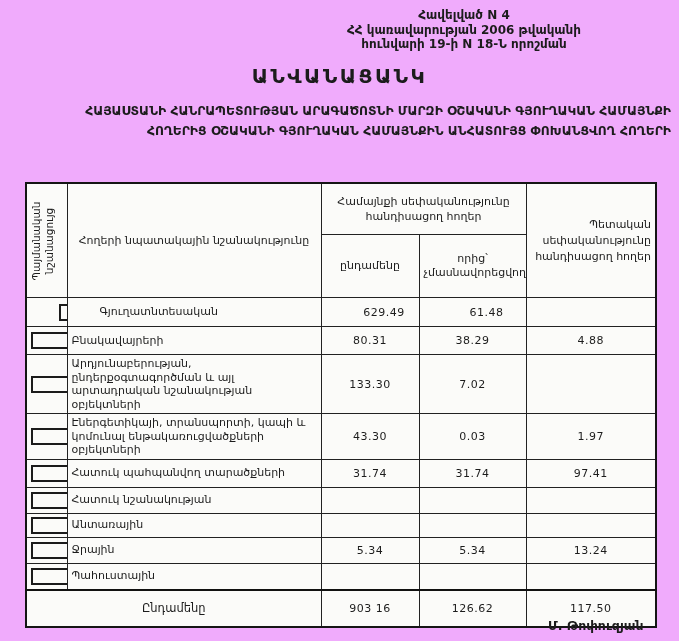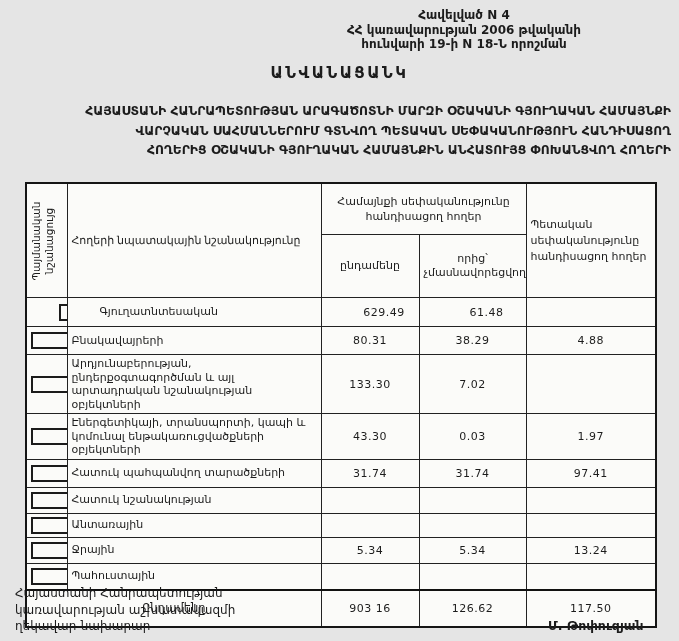--- a/index.html
+++ b/index.html
@@ -3,29 +3,29 @@
 <meta charset="utf-8">
 <style>
   html,body{margin:0;padding:0;}
   body{
     width:679px;height:641px;
     background:#fbfbfa;
     font-family:"DejaVu Sans", sans-serif;
     color:#1c1c1c;
     -webkit-font-smoothing:antialiased;
   }
-  .page{position:relative;width:679px;height:641px;background:#e5e5e5;overflow:hidden;}
+  .page{position:relative;width:679px;height:641px;background:#f0abfc;overflow:hidden;}
 
   .appendix{
     position:absolute;top:8px;right:28px;width:374px;
     text-align:center;font-weight:bold;font-size:12px;line-height:14.5px;
   }
   .doc-title{
     position:absolute;top:64px;left:0;width:100%;
-    text-align:center;font-weight:bold;font-size:15px;letter-spacing:2.5px;
+    text-align:center;font-weight:bold;font-size:20px;letter-spacing:2.5px;
   }
   .subtitle{
     position:absolute;top:102px;left:8px;width:663px;
     text-align:right;font-weight:bold;font-size:12.3px;line-height:19.5px;
   }
 
   table.doc-table{
     position:absolute;top:182px;left:25px;
     width:630px;border-collapse:collapse;table-layout:fixed;
     background:#fbfbf9;
@@ -34,22 +34,22 @@
     border:1.4px solid #222;
     padding:2px 4px;
     font-size:11px;
     vertical-align:middle;
     overflow:hidden;
   }
   table.doc-table{border:2.4px solid #151515;}
   th{font-weight:normal;}
   .th-community{height:46px;font-size:11.5px;line-height:15px;}
   .sub-head th{height:58px;text-align:center;font-size:11px;line-height:14px;}
-  .th-state{font-size:11.5px;line-height:16px;text-align:left;}
-  .th-purpose{text-align:left;font-size:11.5px;font-family:Liberation Serif, serif;}
+  .th-state{font-size:11.5px;line-height:16px;text-align:right;}
+  .th-purpose{text-align:center;font-size:11.5px;}
   .th-symbol{position:relative;}
   .vertical{
     position:absolute;left:50%;top:50%;
     width:100px;height:34px;
     transform:translate(-50%,-50%) rotate(-90deg);
     text-align:center;font-size:10.5px;line-height:13px;
   }
 
   td.c-label{text-align:left;padding-left:7px;font-size:10.8px;line-height:13.5px;}
   td.c-num{text-align:center;font-size:11.5px;letter-spacing:0.5px;}
@@ -88,21 +88,20 @@
   <div class="appendix">
     <div>Հավելված N 4</div>
     <div>ՀՀ կառավարության 2006 թվականի</div>
     <div>հունվարի 19-ի N 18-Ն որոշման</div>
   </div>
 
   <div class="doc-title">ԱՆՎԱՆԱՑԱՆԿ</div>
 
   <div class="subtitle">
     <div>ՀԱՅԱՍՏԱՆԻ ՀԱՆՐԱՊԵՏՈՒԹՅԱՆ ԱՐԱԳԱԾՈՏՆԻ ՄԱՐԶԻ ՕՇԱԿԱՆԻ ԳՅՈՒՂԱԿԱՆ ՀԱՄԱՅՆՔԻ</div>
-    <div>ՎԱՐՉԱԿԱՆ ՍԱՀՄԱՆՆԵՐՈՒՄ ԳՏՆՎՈՂ ՊԵՏԱԿԱՆ ՍԵՓԱԿԱՆՈՒԹՅՈՒՆ ՀԱՆԴԻՍԱՑՈՂ</div>
     <div>ՀՈՂԵՐԻՑ ՕՇԱԿԱՆԻ ԳՅՈՒՂԱԿԱՆ ՀԱՄԱՅՆՔԻՆ ԱՆՀԱՏՈՒՅՑ ՓՈԽԱՆՑՎՈՂ ՀՈՂԵՐԻ</div>
   </div>
 
   <table class="doc-table">
     <colgroup>
       <col style="width:41px">
       <col style="width:254px">
       <col style="width:98px">
       <col style="width:107px">
       <col style="width:130px">
@@ -205,21 +204,16 @@
       </tr>
       <tr class="total-row">
         <td colspan="2" class="c-total-label">Ընդամենը</td>
         <td class="c-num">903 16</td>
         <td class="c-num">126.62</td>
         <td class="c-num">117.50</td>
       </tr>
     </tbody>
   </table>
 
-  <div class="sig-left">
-    <div>Հայաստանի Հանրապետության</div>
-    <div>կառավարության աշխատակազմի</div>
-    <div>ղեկավար-նախարար</div>
-  </div>
 
   <div class="sig-right">Մ. Թոփուզյան</div>
 
 </div>
 
 </body></html>

